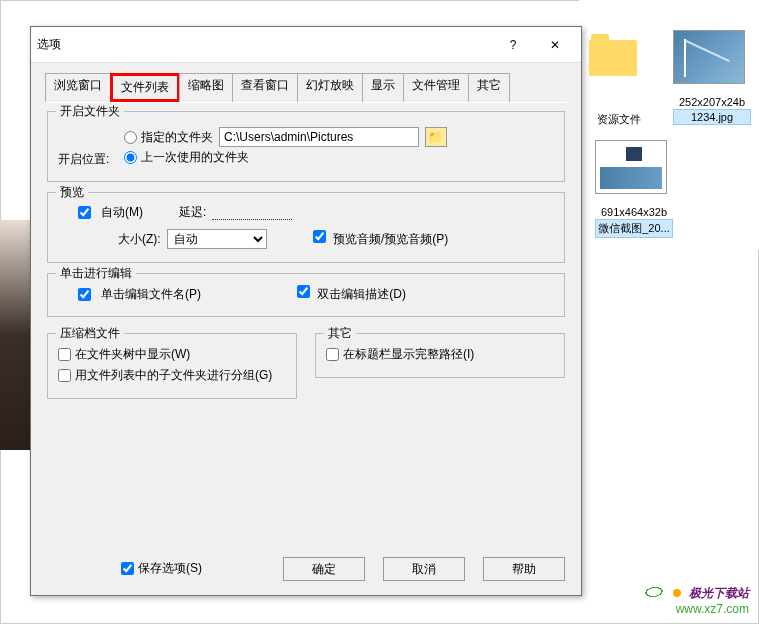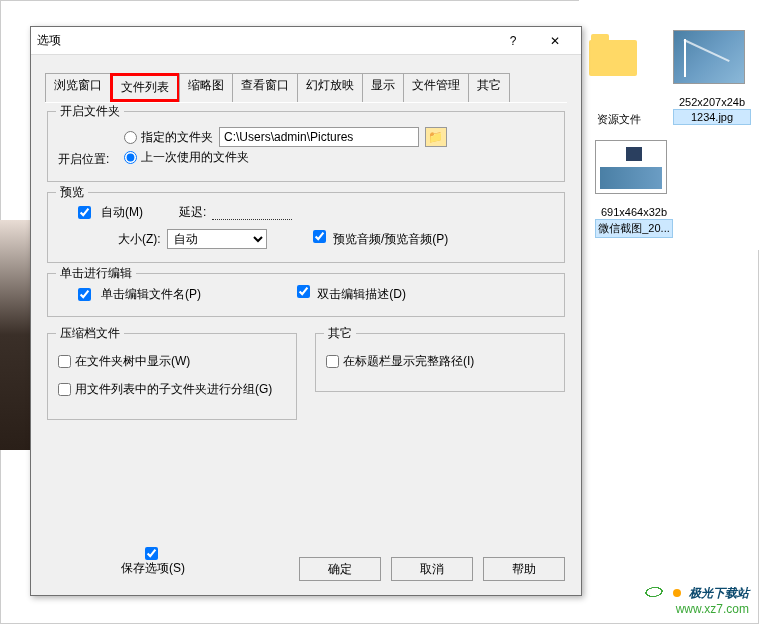--- a/index.html
+++ b/index.html
@@ -27,26 +27,26 @@
     .folder-label { position: absolute; right: 105px; top: 112px; font-size: 11px; width: 70px; text-align: center; }
     
     .thumb2 { left: 595px; top: 140px; width: 78px; }
     .thumb2-img { width: 72px; height: 54px; background: #fff; border: 1px solid #999; position: relative; }
     .thumb2-img::before { content: ''; position: absolute; left: 30px; top: 6px; width: 16px; height: 14px; background: #2a3f5f; }
     .thumb2-img::after { content: ''; position: absolute; left: 4px; top: 26px; width: 62px; height: 22px; background: linear-gradient(to right, #4a7fa5, #6b9dc4); }
     .thumb2-filename { font-size: 11px; margin-top: 1px; white-space: nowrap; overflow: hidden; text-overflow: ellipsis; background: #cce8ff; border: 1px solid #99caee; padding: 1px 2px; }
     
     .dialog-window { position: absolute; left: 30px; top: 26px; width: 552px; height: 570px; background: #f0f0f0; border: 1px solid #707070; box-shadow: 2px 2px 6px rgba(0,0,0,0.3); }
     
-    .dialog-titlebar { height: 28px; background: #fff; border-bottom: 1px solid #ddd; display: flex; align-items: center; padding: 0 6px; }
+    .dialog-titlebar { height: 36px; background: #fff; border-bottom: 1px solid #ddd; display: flex; align-items: center; padding: 0 6px; }
     .dialog-title { flex: 1; font-size: 12px; }
     .titlebar-buttons { display: flex; gap: 2px; }
     .titlebar-btn { width: 40px; height: 22px; display: flex; align-items: center; justify-content: center; cursor: pointer; }
     
-    .dialog-body { padding: 18px 14px; }
+    .dialog-body { padding: 10px 14px; }
     
     .tabs-row { display: flex; border-bottom: 1px solid #fff; margin-bottom: 8px; }
     .tab { padding: 3px 8px; background: #f0f0f0; border: 1px solid #aaa; border-bottom: none; margin-right: -1px; cursor: pointer; white-space: nowrap; font-size: 12px; }
     .tab.highlighted { border: 3px solid #ff0000; }
     
     .groupbox { border: 1px solid #bbb; margin: 6px 2px 10px 2px; padding: 8px 10px 10px 10px; position: relative; }
     .groupbox-title { position: absolute; top: -9px; left: 8px; background: #f0f0f0; padding: 0 4px; font-size: 12px; }
     
     .field-row { display: flex; align-items: center; margin: 3px 0; gap: 6px; }
     .field-label { min-width: 60px; }
@@ -59,29 +59,29 @@
     .path-input { width: 200px; }
     .delay-input { width: 80px; border: none; border-bottom: 1px dotted #333; background: transparent; }
     
     select { border: 1px solid #999; height: 20px; background: #fff; font-size: 12px; padding: 0 2px; }
     
     .browse-btn { width: 22px; height: 20px; background: #ffe8a0; border: 1px solid #999; cursor: pointer; display: inline-flex; align-items: center; justify-content: center; }
     
     .two-col { display: flex; gap: 14px; }
     .col { flex: 1; }
     
-    .checkbox-line { display: flex; align-items: center; margin: 11px 0; }
-    
-    .dialog-buttons { position: absolute; bottom: 14px; right: 16px; display: flex; gap: 10px; }
+    .checkbox-line { display: flex; align-items: center; margin: 4px 0; }
+    
+    .dialog-buttons { position: absolute; bottom: 14px; right: 16px; display: flex; gap: 18px; }
     .dialog-buttons button { width: 82px; height: 24px; background: #f0f0f0; border: 1px solid #999; cursor: pointer; font-size: 12px; }
     
-    .save-option-row { position: absolute; bottom: 18px; left: 90px; display: flex; align-items: center; flex-direction: column; }
+    .save-option-row { position: absolute; bottom: 18px; left: 90px; display: flex; align-items: center; }
     
     .watermark { position: absolute; right: 10px; bottom: 8px; text-align: right; }
-    .watermark-brand { font-size: 18px; color: #0c4a6e; font-weight: bold; font-style: italic; }
+    .watermark-brand { font-size: 18px; color: #701a75; font-weight: bold; font-style: italic; }
     .watermark-url { font-size: 12px; color: #3ba838; }
     .watermark-swoosh { display: inline-block; width: 24px; height: 14px; background: radial-gradient(ellipse at center, transparent 40%, #3ba838 41%, #3ba838 50%, transparent 51%); transform: skewX(-15deg); margin-right: 2px; vertical-align: middle; }
     .watermark-dot { display: inline-block; width: 8px; height: 8px; border-radius: 50%; background: #ffa500; margin-right: 3px; }
   </style>
 </head>
 <body>
 
 <div class="main-container">
   <div class="background-panel"></div>
 

